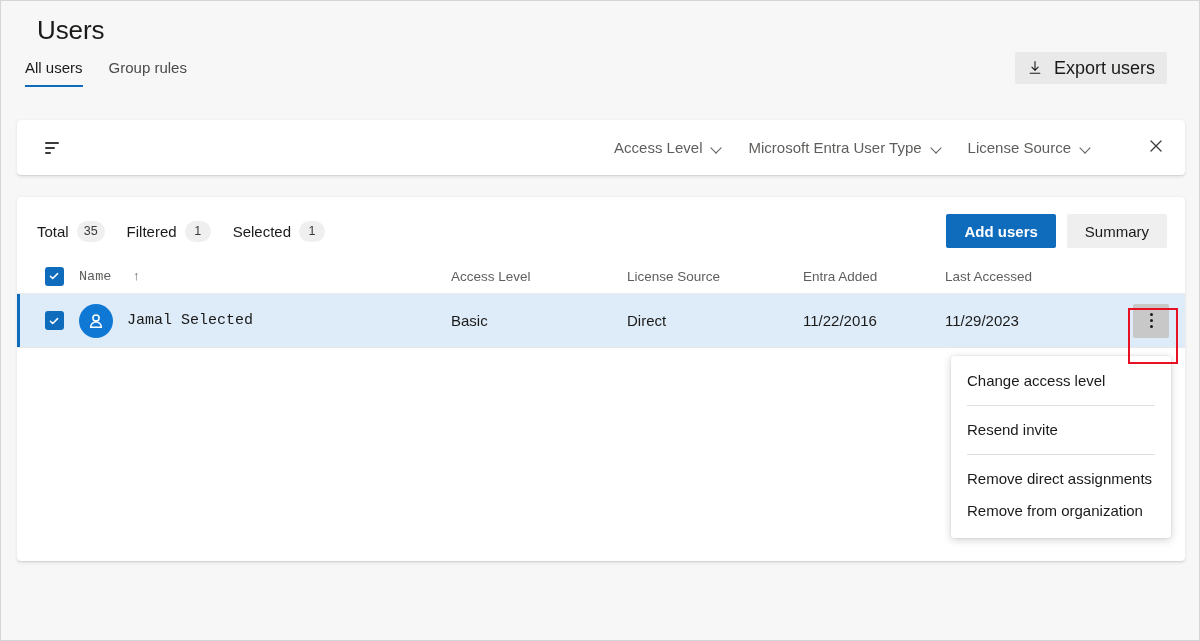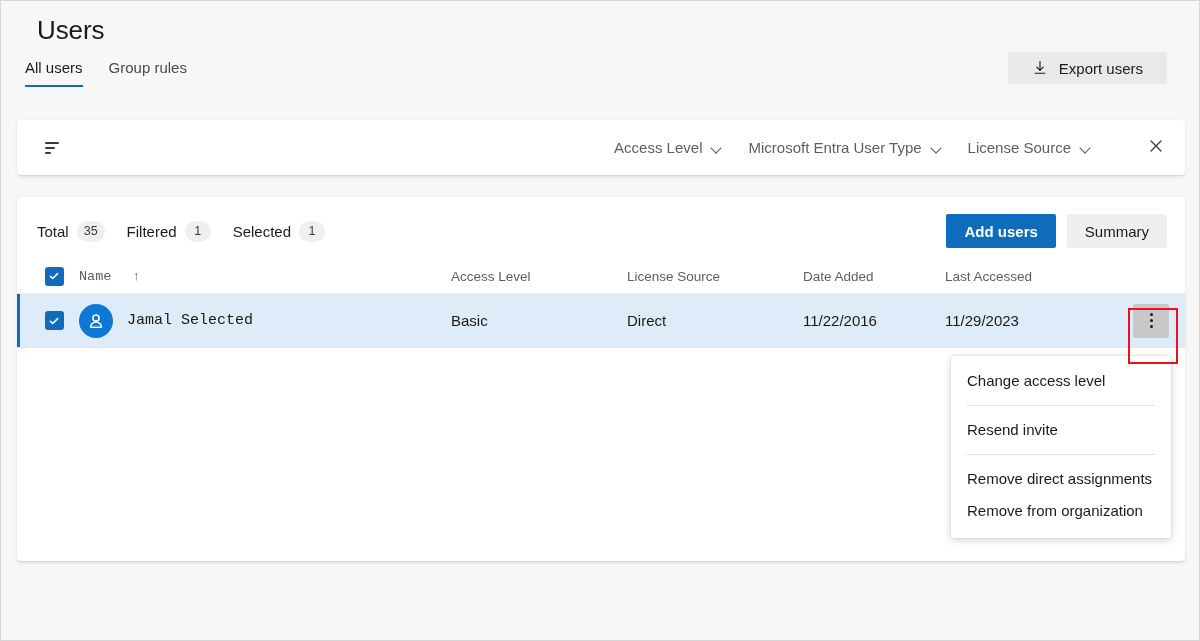--- a/index.html
+++ b/index.html
@@ -68,26 +68,26 @@
   }
 
   .export-btn {
     position: absolute;
     right: 32px;
     top: 51px;
     height: 32px;
     display: flex;
     align-items: center;
     gap: 11px;
-    padding: 0 24px;
+    padding: 0 12px;
     background: #e9e9e9;
     border: none;
     border-radius: 2px;
     font-family: inherit;
-    font-size: 15px;
+    font-size: 18px;
     color: #1b1a19;
     cursor: pointer;
   }
   .export-btn svg { display: block; }
 
   
   .filter-card {
     position: absolute;
     left: 16px;
     top: 119px;
@@ -433,21 +433,21 @@
             <path d="M2.4 6.2 4.7 8.5 9.6 3.6" fill="none" stroke="#ffffff" stroke-width="1.5" stroke-linecap="round" stroke-linejoin="round"></path>
           </svg>
         </span>
       </div>
       <div class="c-name">
         <span>Name</span>
         <span class="sortarrow">↑</span>
       </div>
       <div class="c-access">Access Level</div>
       <div class="c-lic">License Source</div>
-      <div class="c-date">Date Added</div>
+      <div class="c-date">Entra Added</div>
       <div class="c-last">Last Accessed</div>
       <div class="c-kebab"></div>
     </div>
 
     <div class="trow">
       <div class="c-check">
         <span class="checkbox">
           <svg width="12" height="12" viewBox="0 0 12 12" aria-hidden="true">
             <path d="M2.4 6.2 4.7 8.5 9.6 3.6" fill="none" stroke="#ffffff" stroke-width="1.5" stroke-linecap="round" stroke-linejoin="round"></path>
           </svg>

